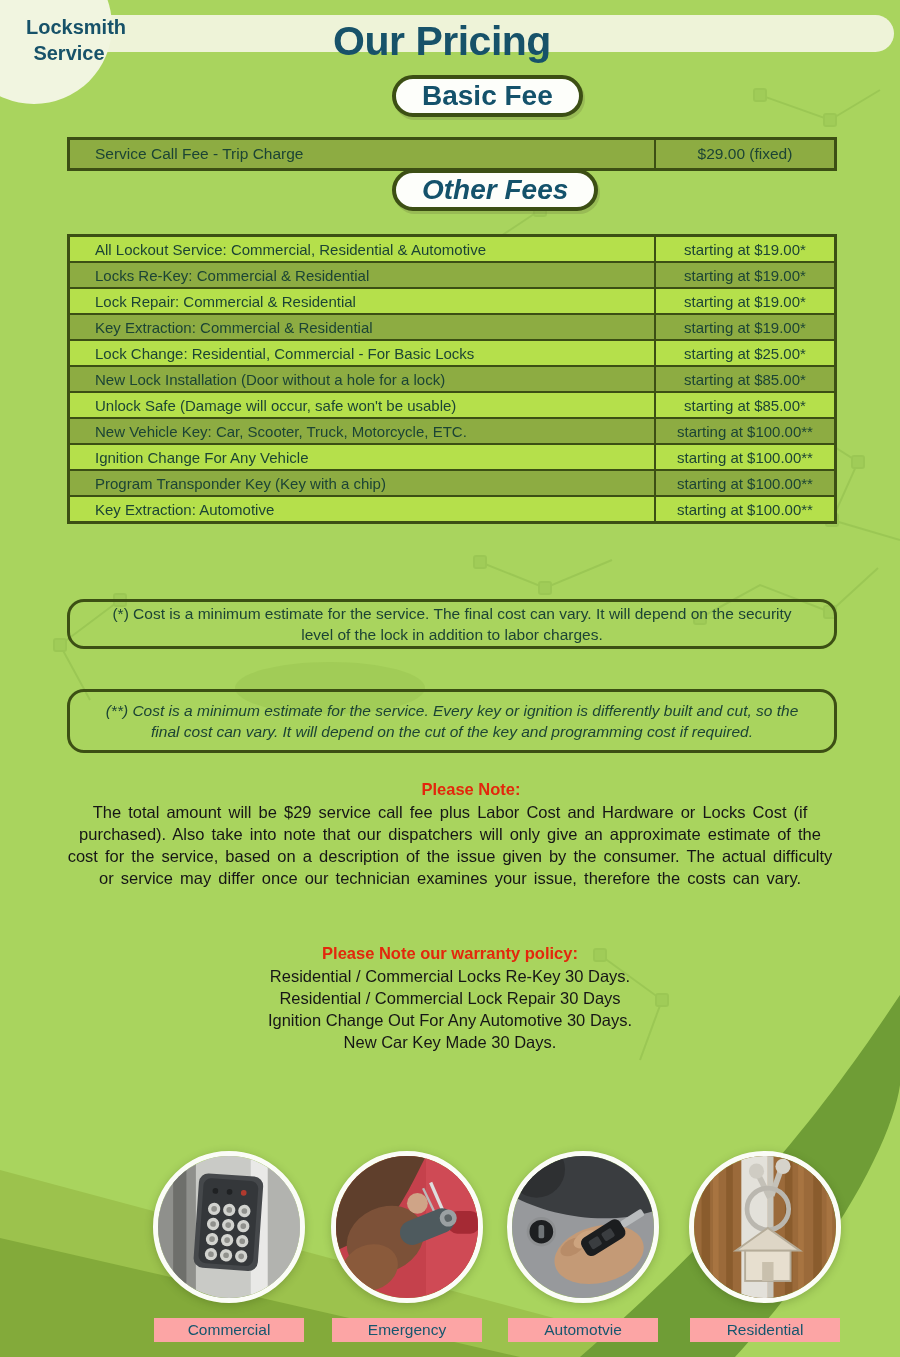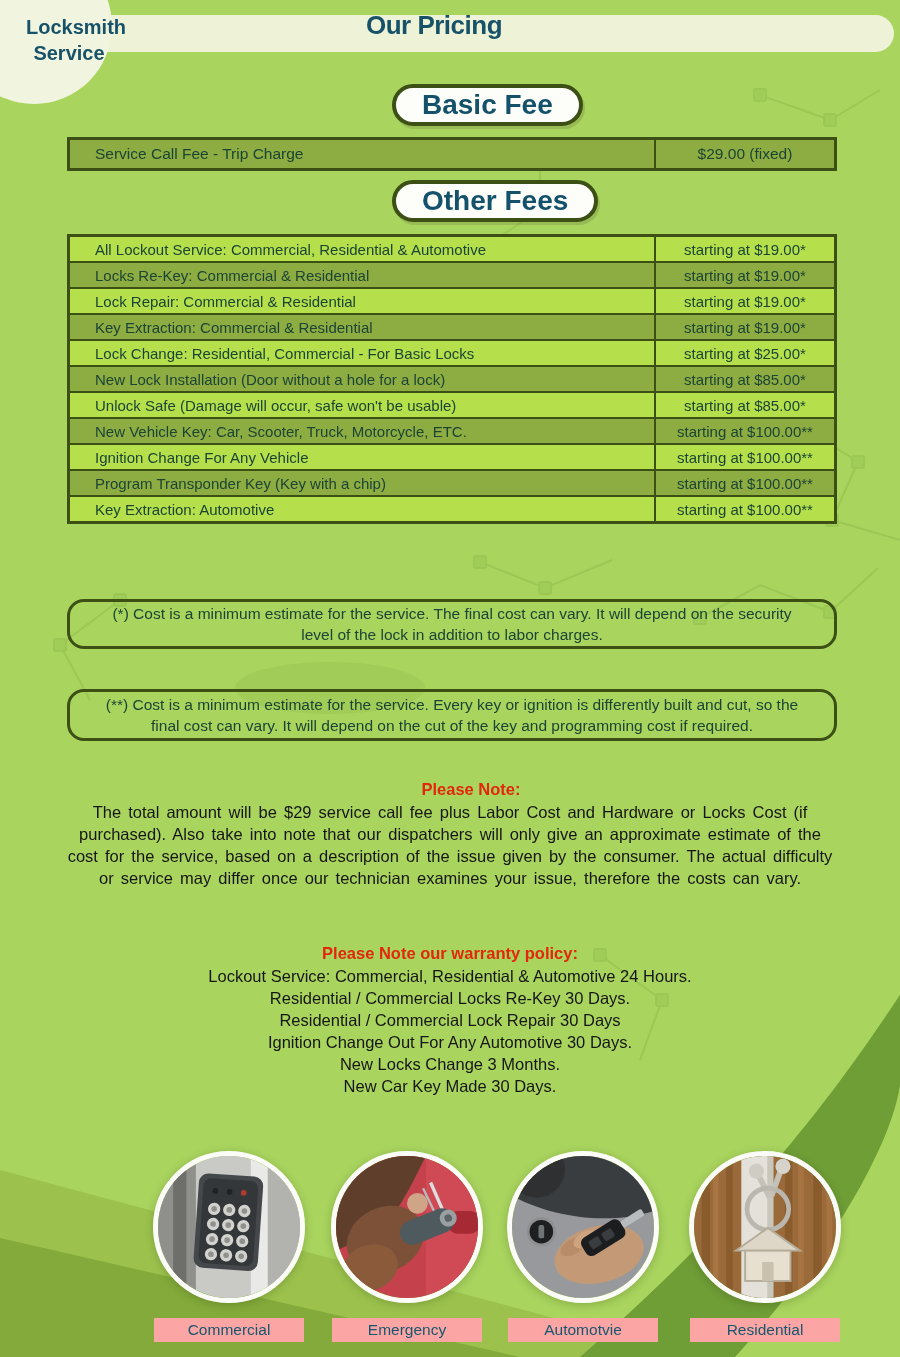--- a/index.html
+++ b/index.html
@@ -2,52 +2,52 @@
 <html><head>
 <meta charset="utf-8">
 <style>
   html,body{margin:0;padding:0;}
   body{font-family:"Liberation Sans", sans-serif; background:#a9d45e;}
   .page{position:relative;width:900px;height:1357px;overflow:hidden;background:#a9d45e;}
   .decor{position:absolute;left:0;top:0;z-index:0;}
 
   .header-band{position:absolute;left:0;top:15px;width:894px;height:37px;background:#eef3d8;
     border-radius:0 19px 19px 0;z-index:1;}
-  .page-title{position:absolute;left:0;top:10px;width:868px;text-align:center;margin:0;
-    font-size:26px;font-weight:bold;color:#175269;letter-spacing:-0.5px;z-index:2;}
+  .page-title{position:absolute;left:0;top:10px;width:868px;text-align:center;margin:8px;
+    font-size:41px;font-weight:bold;color:#175269;letter-spacing:-0.5px;z-index:2;}
   .logo-circle{position:absolute;left:-44px;top:-52px;width:156px;height:156px;border-radius:50%;
     background:#f1f5e0;z-index:3;}
   .logo-text{position:absolute;left:44px;top:66px;width:112px;text-align:center;
     font-size:20px;font-weight:bold;color:#175269;line-height:26px;}
   .logo-text span{display:block;margin-left:26px;}
 
   .pill{position:absolute;left:50%;transform:translateX(-58px);background:#fdfefa;
     border:4px solid #3c4f14;border-radius:21px;padding:1px 26px;z-index:2;
     font-size:28px;font-weight:bold;color:#14526b;box-shadow:2px 3px 0 rgba(120,140,70,.35);}
-  .pill.basic{top:84px;}
-  .pill.other{top:180px;}
+  .pill.basic{top:75px;}
+  .pill.other{top:169px;font-style:italic;}
 
   .fee-table{position:absolute;left:67px;width:770px;border:3px solid #3c4f14;
     box-sizing:border-box;z-index:2;background:#8dac42;}
   .fee-table.basic{top:137px;}
   .fee-table.other{top:234px;}
   .fee-row{display:flex;align-items:center;height:24px;background:#b5e04b;
     border-bottom:2px solid #3c4f14;font-size:15px;color:#1c4434;}
   .fee-row:last-child{border-bottom:none;gap:24px;}
   .fee-row.dark{background:#8dac42;}
   .fee-row .svc{flex:1;padding-left:25px;white-space:nowrap;overflow:hidden;}
   .fee-row .price{width:178px;border-left:2px solid #3c4f14;text-align:center;align-self:stretch;
     display:flex;align-items:center;justify-content:center;}
   .fee-table.basic .fee-row{height:28px;background:#8dac42;font-size:15.5px;}
 
   .note-box{position:absolute;left:67px;width:770px;border:3px solid #3c4f14;border-radius:17px;
     box-sizing:border-box;display:flex;align-items:center;justify-content:center;text-align:center;
     padding:2px 26px;font-size:15.5px;line-height:21px;color:#1c4434;z-index:2;}
   .note-box.one{top:599px;height:50px;}
-  .note-box.two{top:689px;height:52px;}
+  .note-box.two{top:689px;height:64px;font-style:italic;}
 
   .red-heading{position:absolute;left:0;width:900px;text-align:center;margin:0;
     font-size:16.5px;font-weight:bold;color:#e3270c;z-index:2;}
   .red-heading.note{top:780px;padding-left:21px;}
   .red-heading.warranty{top:944px;}
   .note-paragraph{position:absolute;left:64px;top:801px;width:772px;margin:0;text-align:center;
     font-size:16.5px;line-height:22px;color:#161616;word-spacing:2.5px;z-index:2;}
   .warranty-list{position:absolute;left:64px;top:965px;width:772px;margin:0;padding:0;
     list-style:none;text-align:center;font-size:16.5px;line-height:22px;color:#161616;z-index:2;}
 
@@ -165,25 +165,23 @@
   </div>
 
   <div class="note-box one">(*) Cost is a minimum estimate for the service. The final cost can vary. It will depend on the security level of the lock in addition to labor charges.</div>
   <div class="note-box two">(**) Cost is a minimum estimate for the service. Every key or ignition is differently built and cut, so the final cost can vary. It will depend on the cut of the key and programming cost if required.</div>
 
   <h2 class="red-heading note">Please Note:</h2>
   <p class="note-paragraph">The total amount will be $29 service call fee plus Labor Cost and Hardware or Locks Cost (if purchased). Also take into note that our dispatchers will only give an approximate estimate of the cost for the service, based on a description of the issue given by the consumer. The actual difficulty or service may differ once our technician examines your issue, therefore the costs can vary.</p>
 
   <h2 class="red-heading warranty">Please Note our warranty policy:</h2>
   <ul class="warranty-list">
-    <li>Lockout Service: Commercial, Residential &amp; Automotive 24 Hours.</li>
     <li>Residential / Commercial Locks Re-Key 30 Days.</li>
     <li>Residential / Commercial Lock Repair 30 Days</li>
     <li>Ignition Change Out For Any Automotive 30 Days.</li>
-    <li>New Locks Change 3 Months.</li>
     <li>New Car Key Made 30 Days.</li>
   </ul>
 
   <div class="service-circle" style="left:153px;">
     <svg width="142" height="142" viewBox="0 0 150 150">
       <rect width="150" height="150" fill="#c9cac6"></rect>
       <rect x="0" width="40" height="150" fill="#8f908c"></rect>
       <rect x="16" width="14" height="150" fill="#6e6f6b"></rect>
       <rect x="98" width="18" height="150" fill="#e9e9e7"></rect>
       <rect x="116" width="34" height="150" fill="#b2b3af"></rect>

